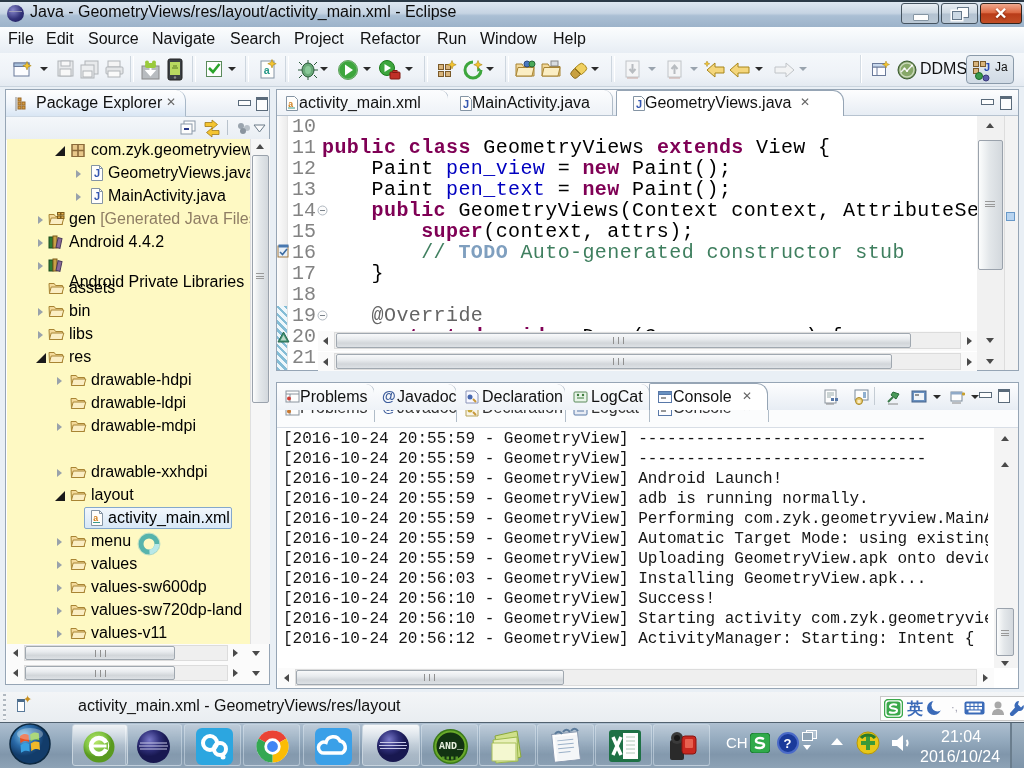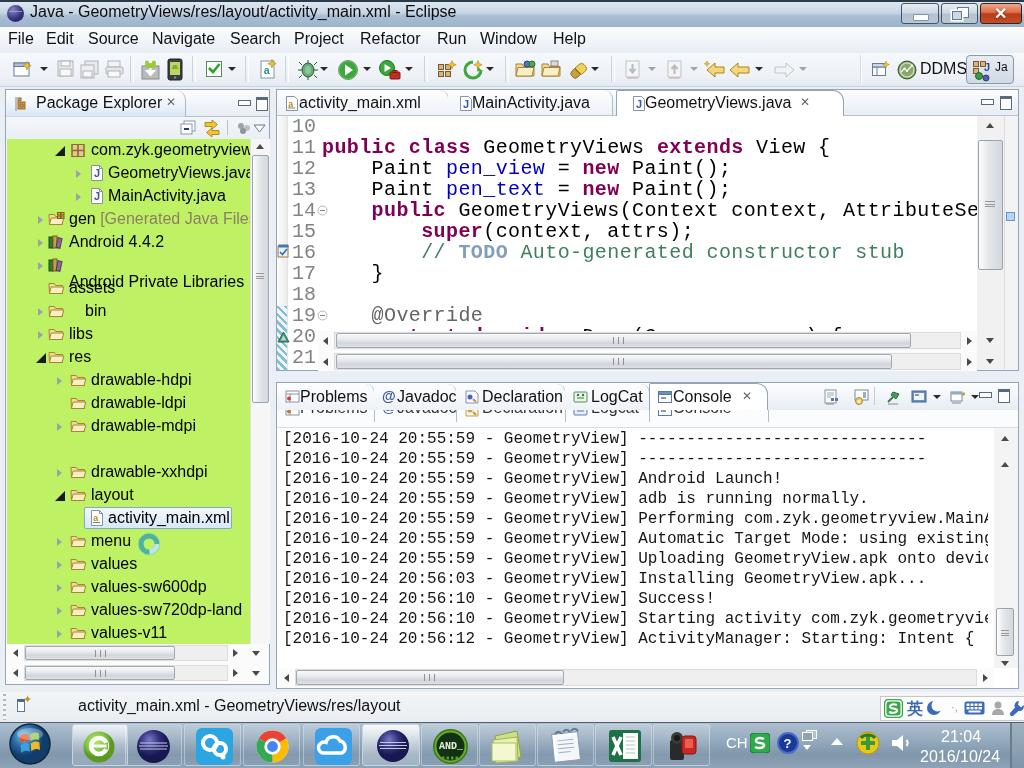--- a/index.html
+++ b/index.html
@@ -266,21 +266,21 @@
     <div class="a" style="left:221px;top:3px;width:1px;height:15px;background:#b8c2cc;"></div>
     <svg class="a" style="left:230px;top:4px;" width="16" height="14">
         <circle cx="5" cy="5" r="3" fill="#9aa4ae"></circle>
         <circle cx="11" cy="7" r="3" fill="#b8c0c8"></circle>
         <circle cx="7" cy="10" r="3" fill="#8a949e"></circle>
       </svg>
     <svg class="a" style="left:247px;top:7px;" width="14" height="10">
         <path d="M1 1h11l-5.5 7z" fill="#fafbfc" stroke="#6a7a88"></path>
       </svg>
   </div>
-  <div id="petree" class="a" style="left:7px;top:139px;width:243px;height:505px;background:#bef264;overflow:hidden;font-size:15px;">
+  <div id="petree" class="a" style="left:7px;top:139px;width:243px;height:505px;background:#fef9c3;overflow:hidden;font-size:15px;">
     <div class="a trow" style="top:0px;">
         <div class="a expo" style="left:48px;"></div>
         <svg class="a" style="left:63px;top:3px;" width="16" height="16">
           <rect x="2" y="2.5" width="12" height="12" fill="#e8c88a" stroke="#8a6a3a"></rect>
           <path d="M8 2.5v12M2 8.5h12" stroke="#8a6a3a" stroke-width="1.6"></path>
           <rect x="2" y="2.5" width="12" height="12" fill="none" stroke="#8a6a3a"></rect>
         </svg>
         <div class="a tlab" style="left:84px;">com.zyk.geometryview</div>
       </div>
     <div class="a trow" style="top:23px;">
@@ -339,21 +339,21 @@
           <path d="M3.2 6h12.6l-1.8 6.5h-12.6z" fill="#fbeec4" stroke="#a88433"></path>
         </svg>
         <div class="a tlab" style="left:62px;">assets</div>
       </div>
     <div class="a trow" style="top:161px;">
         <div class="a exp" style="left:31px;"></div>
         <svg class="a" style="left:41px;top:4px;" width="17" height="14">
           <path d="M1 2.5h5.2l1.4 2h6.9v8h-13z" fill="#f3d99a" stroke="#a88433"></path>
           <path d="M3.2 6h12.6l-1.8 6.5h-12.6z" fill="#fbeec4" stroke="#a88433"></path>
         </svg>
-        <div class="a tlab" style="left:78px;text-align:center;">bin</div>
+        <div class="a tlab" style="left:62px;text-align:center;">bin</div>
       </div>
     <div class="a trow" style="top:184px;">
         <div class="a exp" style="left:31px;"></div>
         <svg class="a" style="left:41px;top:4px;" width="17" height="14">
           <path d="M1 2.5h5.2l1.4 2h6.9v8h-13z" fill="#f3d99a" stroke="#a88433"></path>
           <path d="M3.2 6h12.6l-1.8 6.5h-12.6z" fill="#fbeec4" stroke="#a88433"></path>
         </svg>
         <div class="a tlab" style="left:62px;">libs</div>
       </div>
     <div class="a trow" style="top:207px;">

